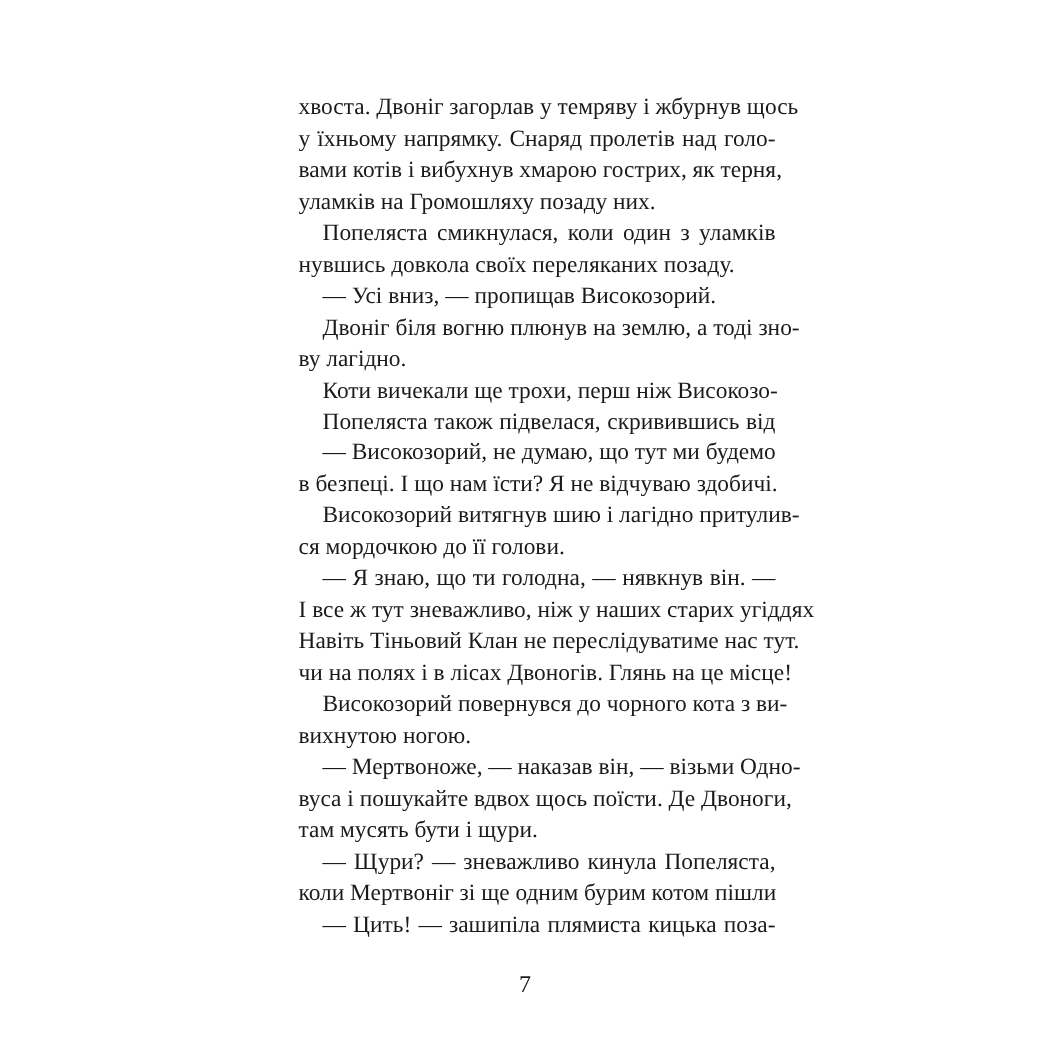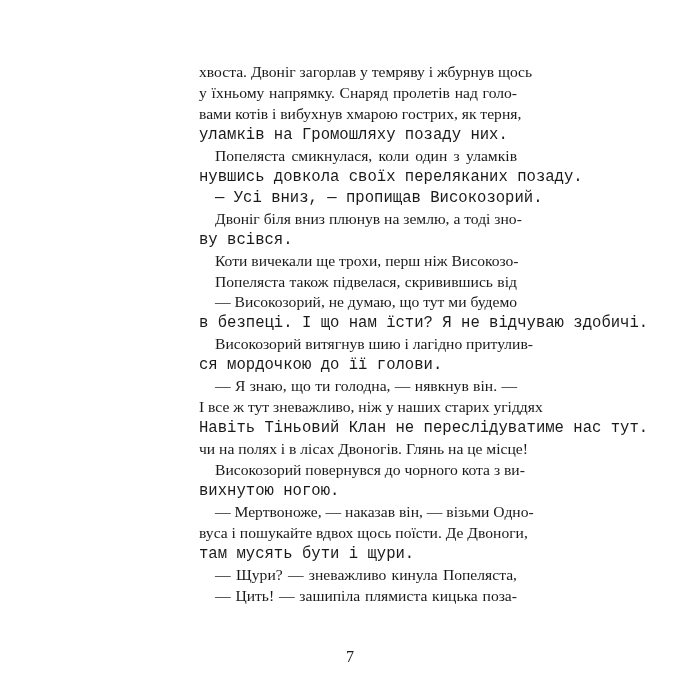--- a/index.html
+++ b/index.html
@@ -38,21 +38,20 @@
       hyphens: manual;
     }
     .line {
       display: block;
       text-align: justify;
       text-align-last: justify;
       white-space: nowrap;
     }
     .line.last {
       text-align-last: left;
-      font-family: Liberation Mono, monospace;
     }
     .line.indent {
       padding-left: 16px;
     }
     .page-number {
       position: absolute;
       left: 0;
       width: 700px;
       top: 648px;
       text-align: center;
@@ -73,22 +72,22 @@
         <span class="line last">уламків на Громошляху позаду них.</span>
       </div>
       <div class="para">
         <span class="line indent">Попеляста смикнулася, коли один з уламків</span>
         <span class="line last">нувшись довкола своїх переляканих позаду.</span>
       </div>
       <div class="para">
         <span class="line indent last">— Усі вниз, — пропищав Високозорий.</span>
       </div>
       <div class="para">
-        <span class="line indent">Двоніг біля вниз плюнув на землю, а тоді зно-</span>
-        <span class="line last">ву всівся.</span>
+        <span class="line indent">Двоніг біля вогню плюнув на землю, а тоді зно-</span>
+        <span class="line last">ву лагідно.</span>
       </div>
       <div class="para">
         <span class="line indent">Коти вичекали ще трохи, перш ніж Високозо-</span>
       </div>
       <div class="para">
         <span class="line indent">Попеляста також підвелася, скривившись від</span>
       </div>
       <div class="para">
         <span class="line indent">— Високозорий, не думаю, що тут ми будемо</span>
         <span class="line last">в безпеці. І що нам їсти? Я не відчуваю здобичі.</span>
@@ -107,19 +106,20 @@
         <span class="line indent">Високозорий повернувся до чорного кота з ви-</span>
         <span class="line last">вихнутою ногою.</span>
       </div>
       <div class="para">
         <span class="line indent">— Мертвоноже, — наказав він, — візьми Одно-</span>
         <span class="line">вуса і пошукайте вдвох щось поїсти. Де Двоноги,</span>
         <span class="line last">там мусять бути і щури.</span>
       </div>
       <div class="para">
         <span class="line indent">— Щури? — зневажливо кинула Попеляста,</span>
+        <span class="line">коли Мертвоніг зі ще одним бурим котом пішли</span>
       </div>
       <div class="para">
         <span class="line indent">— Цить! — зашипіла плямиста кицька поза-</span>
       </div>
     </div>
   <div class="page-number">7</div>
 </div>
 
 </body></html>

